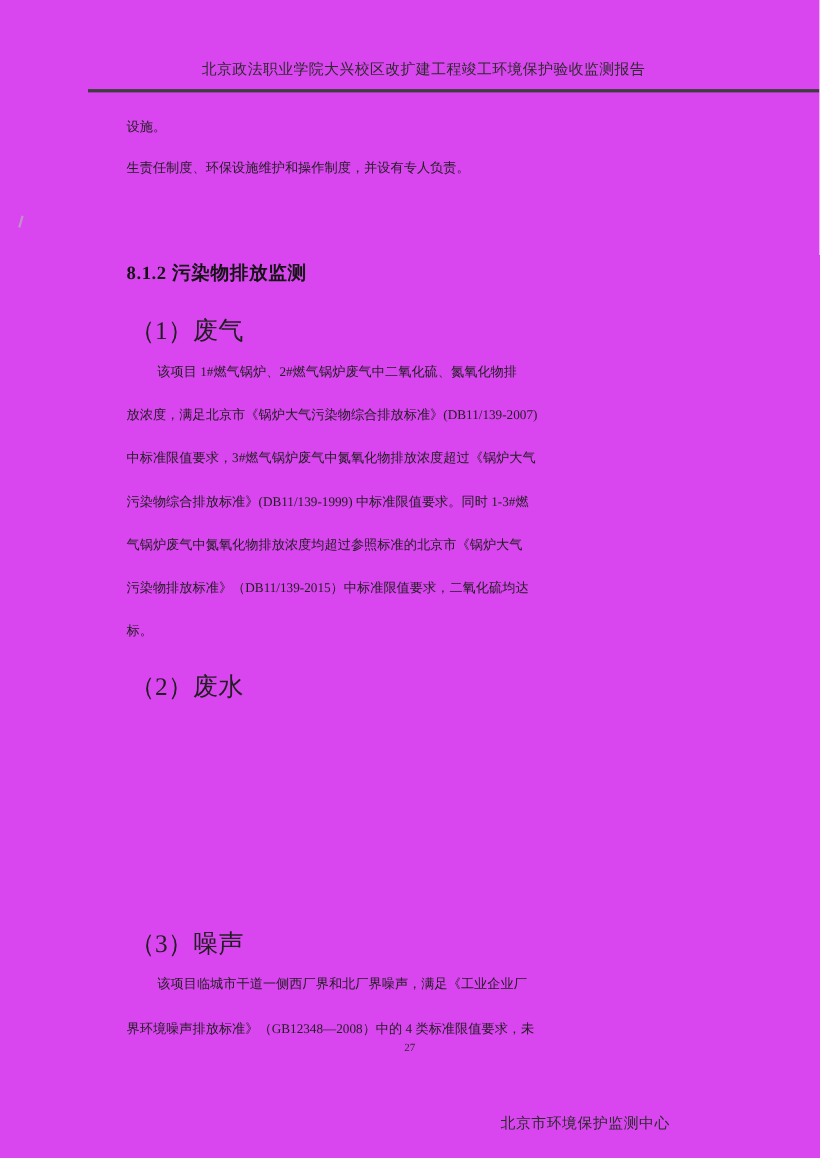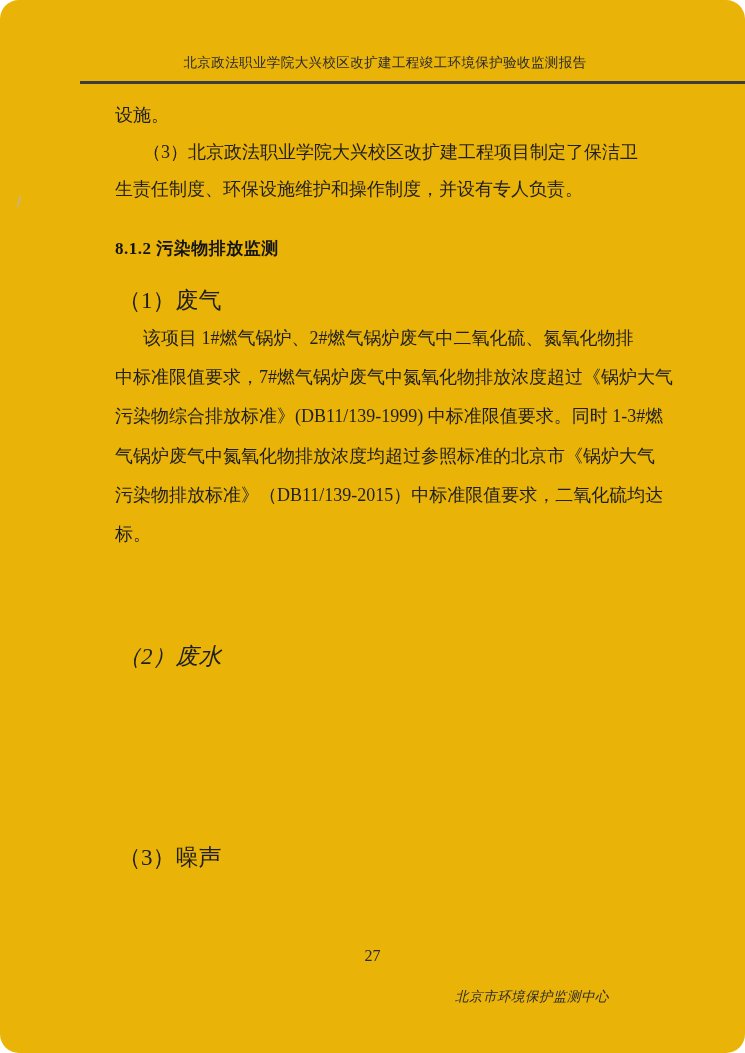--- a/index.html
+++ b/index.html
@@ -1,24 +1,23 @@
 <!DOCTYPE html>
 <html><head>
 <meta charset="utf-8">
 <style>
   html, body { margin: 0; padding: 0; background: #ffffff; }
   .page {
     position: relative;
     width: 745px;
     height: 1053px;
-    background: #eab308;
+    background: #d946ef;
     font-family: "Liberation Serif", "DejaVu Serif", serif;
     color: #1f1f1f;
     overflow: hidden;
-    border-radius: 19px;
   }
   
   .header-title {
     position: absolute;
     top: 54px; left: 25px; width: 720px;
     text-align: center;
     font-size: 13.5px;
     letter-spacing: 0.4px;
     color: #2b2b2b;
     white-space: nowrap;
@@ -33,94 +32,97 @@
   .scan-artifact {
     position: absolute;
     left: 18px; top: 196px;
     width: 2px; height: 11px;
     background: #b9b9b9;
     transform: rotate(16deg);
     opacity: 0.65;
   }
   
   .bodyline { white-space: nowrap; }
-  .para { position: absolute; left: 115px; width: 537px; font-size: 18px; }
+  .para { position: absolute; left: 115px; width: 537px; font-size: 12px; }
   .indent { padding-left: 28px; }
   .intro-block { top: 97px; }
   .intro-block .bodyline { height: 37px; line-height: 37px; }
   .section-heading {
     position: absolute;
     left: 115px; top: 237px;
     font-size: 17px;
     font-weight: bold;
     color: #141414;
     letter-spacing: 0.5px;
     white-space: nowrap;
   }
   .sub-label {
     position: absolute;
     left: 118px;
     font-size: 23px;
     white-space: nowrap;
   }
   .label-gas   { top: 285px; }
-  .label-water { top: 641px; font-style: italic; }
+  .label-water { top: 609px; }
   .label-noise { top: 842px; text-align: center; }
   .gas-block   { top: 319px; }
   .gas-block .bodyline   { height: 39.2px; line-height: 39.2px; }
   .water-block { top: 674px; }
   .water-block .bodyline { height: 38px; line-height: 38px; }
   .noise-block { top: 874px; }
   .noise-block .bodyline { height: 41px; line-height: 41px; }
   .spread { letter-spacing: 1.5px; }  
   .hang { margin-left: -7px; }        
   .page-number {
     position: absolute;
     top: 947px; left: 0; width: 745px;
     text-align: center;
-    font-size: 16px;
+    font-size: 10px;
     color: #2b2b2b;
   }
   .footer-org {
     position: absolute;
-    top: 988px; right: 136px;
+    top: 1012px; right: 136px;
     font-size: 13.5px;
     letter-spacing: 0.5px;
     color: #2b2b2b;
     white-space: nowrap;
-    font-style: italic;
   }
 </style>
 </head>
 <body>
 
 <div class="page">
 
   <div class="header-title">北京政法职业学院大兴校区改扩建工程竣工环境保护验收监测报告</div>
   <div class="header-rule"></div>
   <div class="scan-artifact"></div>
 
   <div class="para intro-block">
     <div class="bodyline">设施。</div>
-    <div class="bodyline indent">（3）北京政法职业学院大兴校区改扩建工程项目制定了保洁卫</div>
     <div class="bodyline">生责任制度、环保设施维护和操作制度，并设有专人负责。</div>
   </div>
 
   <div class="section-heading">8.1.2 污染物排放监测</div>
 
   <div class="sub-label label-gas">（1）废气</div>
   <div class="para gas-block">
     <div class="bodyline indent">该项目 1#燃气锅炉、2#燃气锅炉废气中二氧化硫、氮氧化物排</div>
-    <div class="bodyline">中标准限值要求，7#燃气锅炉废气中氮氧化物排放浓度超过《锅炉大气</div>
+    <div class="bodyline">放浓度，满足北京市《锅炉大气污染物综合排放标准》(DB11/139-2007)</div>
+    <div class="bodyline">中标准限值要求，3#燃气锅炉废气中氮氧化物排放浓度超过《锅炉大气</div>
     <div class="bodyline">污染物综合排放标准》(DB11/139-1999) 中标准限值要求。同时 1-3#燃</div>
     <div class="bodyline">气锅炉废气中氮氧化物排放浓度均超过参照标准的北京市《锅炉大气</div>
     <div class="bodyline">污染物排放标准》（DB11/139-2015）中标准限值要求，二氧化硫均达</div>
     <div class="bodyline">标。</div>
   </div>
 
   <div class="sub-label label-water">（2）废水</div>
 
   <div class="sub-label label-noise">（3）噪声</div>
+  <div class="para noise-block">
+    <div class="bodyline indent">该项目临城市干道一侧西厂界和北厂界噪声，满足《工业企业厂</div>
+    <div class="bodyline">界环境噪声排放标准》（GB12348—2008）中的 4 类标准限值要求，未</div>
+  </div>
 
   <div class="page-number">27</div>
   <div class="footer-org">北京市环境保护监测中心</div>
 
 </div>
 
 </body></html>

